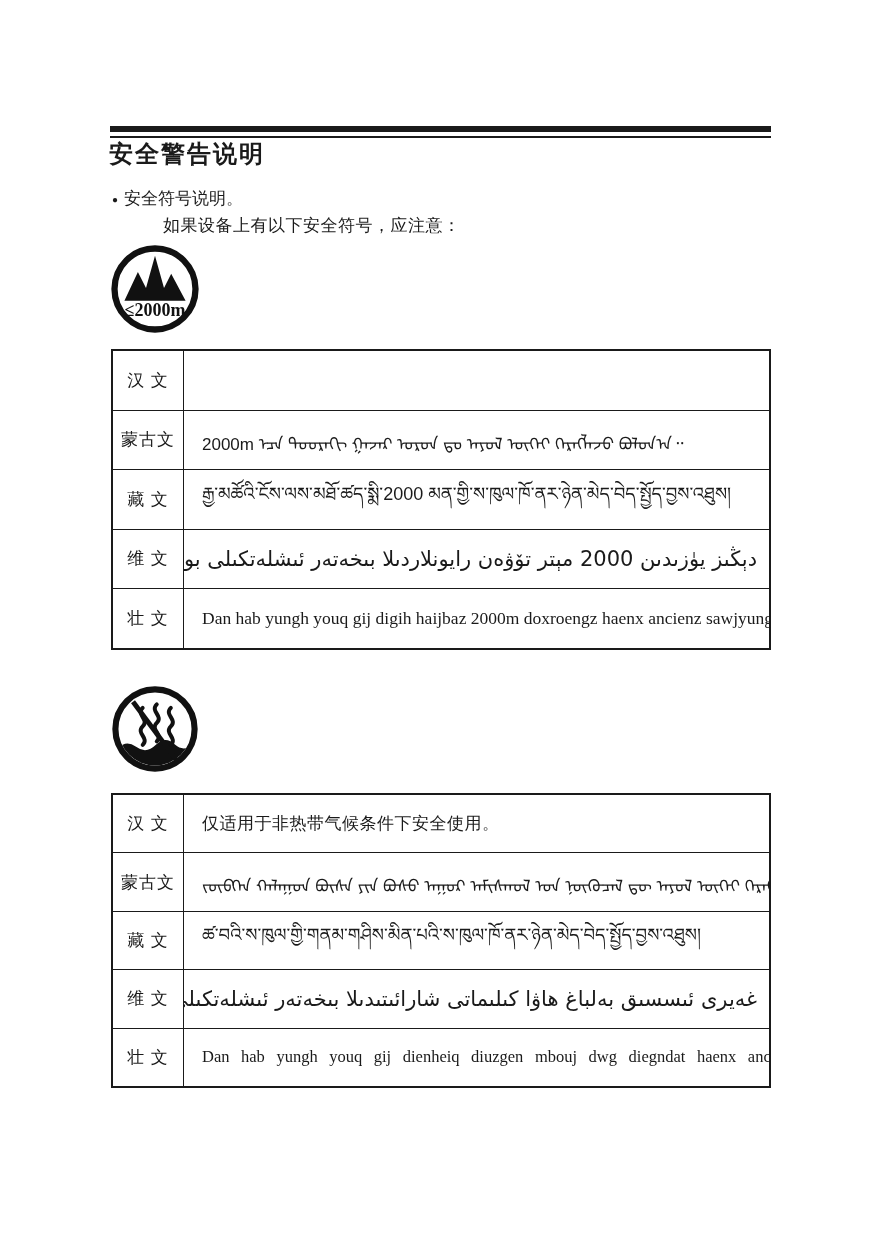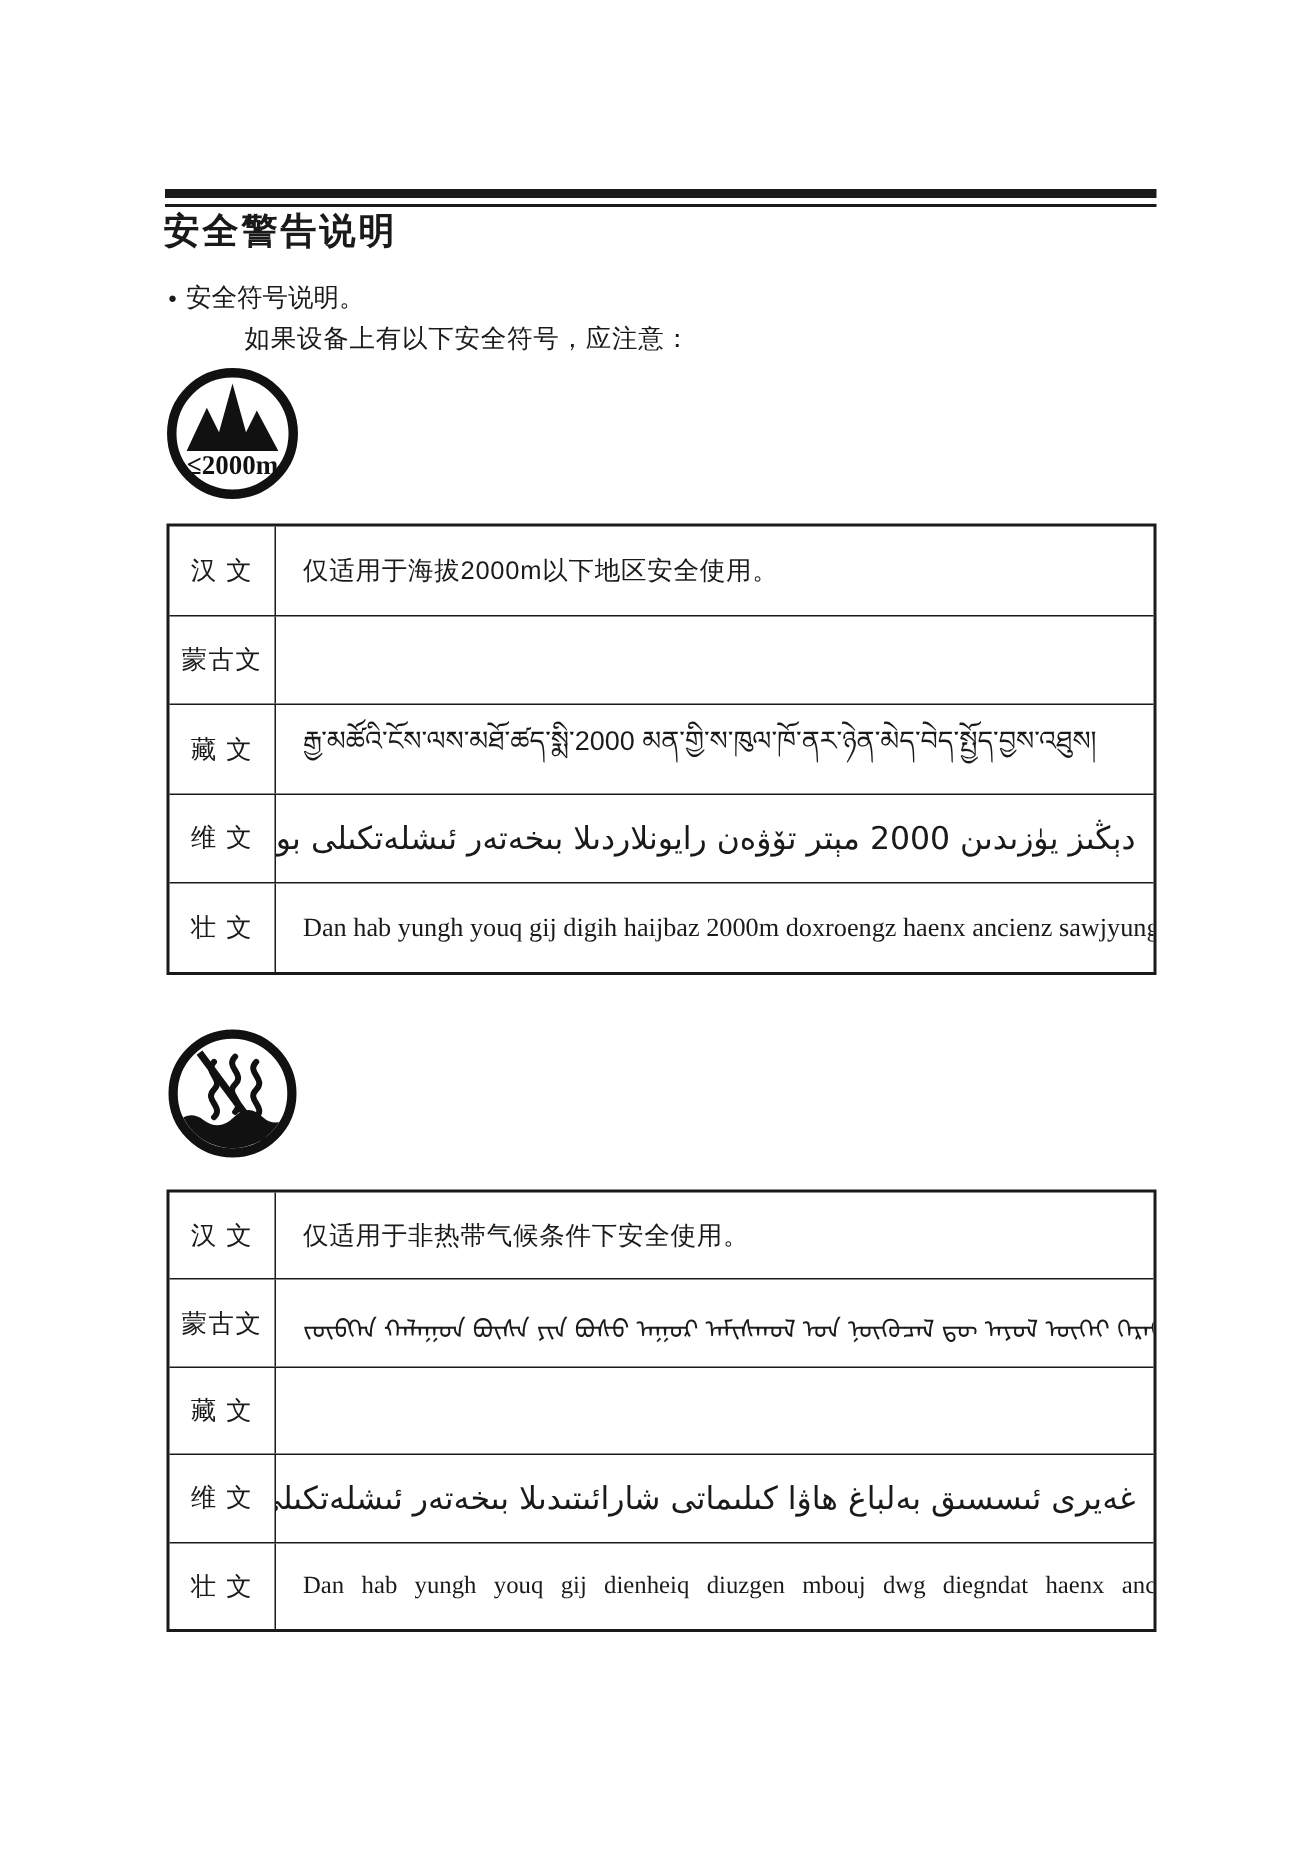--- a/index.html
+++ b/index.html
@@ -69,24 +69,24 @@
 
 <svg class="symbol" id="symbol-altitude" viewBox="0 0 100 100">
   <circle cx="50" cy="50" r="45" fill="#ffffff" stroke="#111111" stroke-width="7"></circle>
   <path d="M16,63 L31,31 L40,49 L50,13 L60,49 L68,33 L84,63 Z" fill="#111111"></path>
   <text x="50" y="80" text-anchor="middle" font-size="20" font-weight="bold" font-family="'Liberation Serif', serif" fill="#111111">≤2000m</text>
 </svg>
 
 <div class="stable" id="table-altitude">
     <div class="srow">
     <div class="cell-label">汉 文</div>
-    <div class="cell-text script-han">仅适用于海拔2000m以下地区安全使用。</div>
   </div>
     <div class="srow">
     <div class="cell-label">蒙古文</div>
+    <div class="cell-text script-mongolian">2000m ᠡᠴᠡ ᠳᠣᠣᠷᠠᠬᠢ ᠭᠠᠵᠠᠷ ᠣᠷᠣᠨ ᠳᠤ ᠠᠶᠤᠯ ᠦᠭᠡᠢ ᠬᠡᠷᠡᠭᠯᠡᠵᠦ ᠪᠣᠯᠣᠨ᠎ᠠ᠃</div>
   </div>
     <div class="srow">
     <div class="cell-label">藏 文</div>
     <div class="cell-text script-tibetan">རྒྱ་མཚོའི་ངོས་ལས་མཐོ་ཚད་སྨི་2000 མན་གྱི་ས་ཁུལ་ཁོ་ནར་ཉེན་མེད་བེད་སྤྱོད་བྱས་འཐུས།</div>
   </div>
     <div class="srow">
     <div class="cell-label">维 文</div>
     <div class="cell-text script-uyghur" dir="rtl">دېڭىز يۈزىدىن 2000 مېتر تۆۋەن رايونلاردىلا بىخەتەر ئىشلەتكىلى بولىدۇ</div>
   </div>
     <div class="srow">
@@ -117,20 +117,21 @@
     <div class="srow">
     <div class="cell-label">汉 文</div>
     <div class="cell-text script-han">仅适用于非热带气候条件下安全使用。</div>
   </div>
     <div class="srow">
     <div class="cell-label">蒙古文</div>
     <div class="cell-text script-mongolian">ᠵᠥᠪᠬᠡᠨ ᠬᠠᠯᠠᠭᠤᠨ ᠪᠦᠰᠡ ᠶᠢᠨ ᠪᠤᠰᠤ ᠠᠭᠤᠷ ᠠᠮᠢᠰᠬᠤᠯ ᠤᠨ ᠨᠥᠬᠥᠴᠡᠯ ᠳᠦ ᠠᠶᠤᠯ ᠦᠭᠡᠢ ᠬᠡᠷᠡᠭᠯᠡᠵᠦ ᠪᠣᠯᠣᠨ᠎ᠠ᠃</div>
   </div>
     <div class="srow">
     <div class="cell-label">藏 文</div>
+    <div class="cell-text script-tibetan">ཚ་བའི་ས་ཁུལ་གྱི་གནམ་གཤིས་མིན་པའི་ས་ཁུལ་ཁོ་ནར་ཉེན་མེད་བེད་སྤྱོད་བྱས་འཐུས།</div>
   </div>
     <div class="srow">
     <div class="cell-label">维 文</div>
     <div class="cell-text script-uyghur" dir="rtl">غەيرى ئىسسىق بەلباغ ھاۋا كىلىماتى شارائىتىدىلا بىخەتەر ئىشلەتكىلى بولىدۇ</div>
   </div>
     <div class="srow">
     <div class="cell-label">壮 文</div>
     <div class="cell-text script-zhuang">Dan hab yungh youq gij dienheiq diuzgen mbouj dwg diegndat haenx ancienz sawjyungh.</div>
   </div>
   </div>

